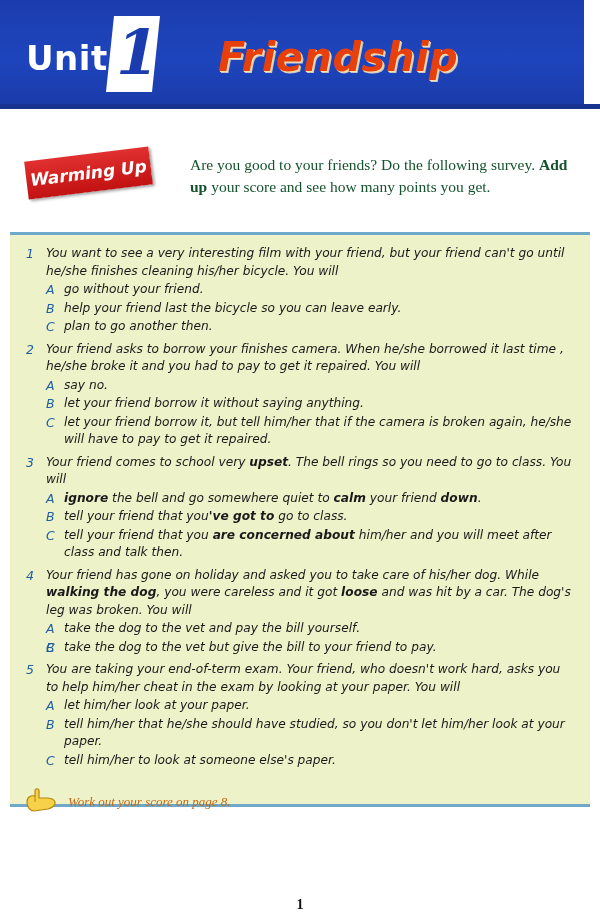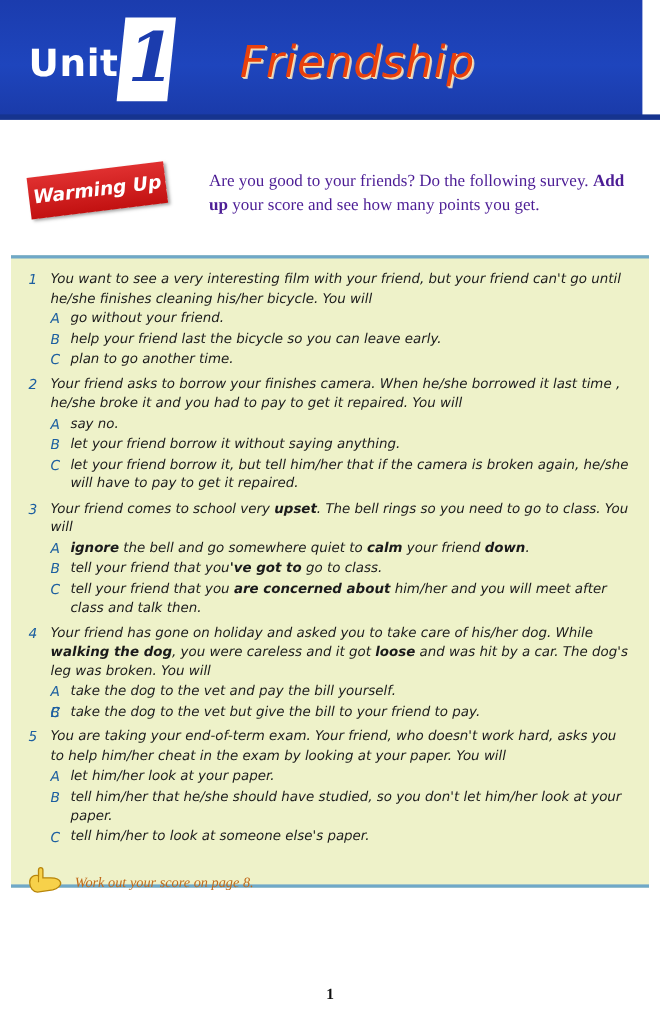--- a/index.html
+++ b/index.html
@@ -66,21 +66,21 @@
     font-weight: bold;
     font-size: 62px;
     color: #1b3cae;
     line-height: 70px;
   }
   .title-text {
     position: absolute;
     left: 218px;
     top: 34px;
     font-family: "DejaVu Sans", sans-serif;
-    font-weight: normal;
+    font-weight: bold;
     font-style: italic;
     font-size: 40px;
     color: #e8400c;
     letter-spacing: 0.5px;
     text-shadow: 1px 1px 0 #fbe2b0, 2px 2px 0 #c9c9c9;
   }
   .header-bottom-strip {
     position: absolute;
     left: 0;
     top: 104px;
@@ -123,21 +123,21 @@
     color: #ffffff;
   }
   .warming-text {
     position: absolute;
     left: 190px;
     top: 14px;
     width: 385px;
     font-family: "Liberation Serif", serif;
     font-size: 15.5px;
     line-height: 22px;
-    color: #4c1d95;
+    color: #14532d;
   }
   .warming-text b {
     font-weight: bold;
   }
 
   
   .survey-panel {
     position: absolute;
     left: 10px;
     top: 232px;
@@ -263,21 +263,21 @@
   </div>
   <div class="warming-text">Are you good to your friends? Do the following survey. <b>Add up</b> your score and see how many points you get.</div>
 </div>
 
 <div class="survey-panel">
   <div id="survey-questions">
       <div class="q-block">
         <div class="q-line"><span class="q-num">1</span><span class="q-text">You want to see a very interesting film with your friend, but your friend can't go until he/she finishes cleaning his/her bicycle. You will</span></div>
         <div class="opt-line"><span class="opt-letter">A</span><span class="opt-text">go without your friend.</span></div>
         <div class="opt-line"><span class="opt-letter">B</span><span class="opt-text">help your friend last the bicycle so you can leave early.</span></div>
-        <div class="opt-line"><span class="opt-letter">C</span><span class="opt-text">plan to go another time.</span></div>
+        <div class="opt-line"><span class="opt-letter">C</span><span class="opt-text">plan to go another then.</span></div>
         <div class="q-gap"></div>
       </div>
       <div class="q-block">
         <div class="q-line"><span class="q-num">2</span><span class="q-text">Your friend asks to borrow your finishes camera. When he/she borrowed it last time , he/she broke it and you had to pay to get it repaired. You will</span></div>
         <div class="opt-line"><span class="opt-letter">A</span><span class="opt-text">say no.</span></div>
         <div class="opt-line"><span class="opt-letter">B</span><span class="opt-text">let your friend borrow it without saying anything.</span></div>
         <div class="opt-line"><span class="opt-letter">C</span><span class="opt-text">let your friend borrow it, but tell him/her that if the camera is broken again, he/she will have to pay to get it repaired.</span></div>
         <div class="q-gap"></div>
       </div>
       <div class="q-block">

